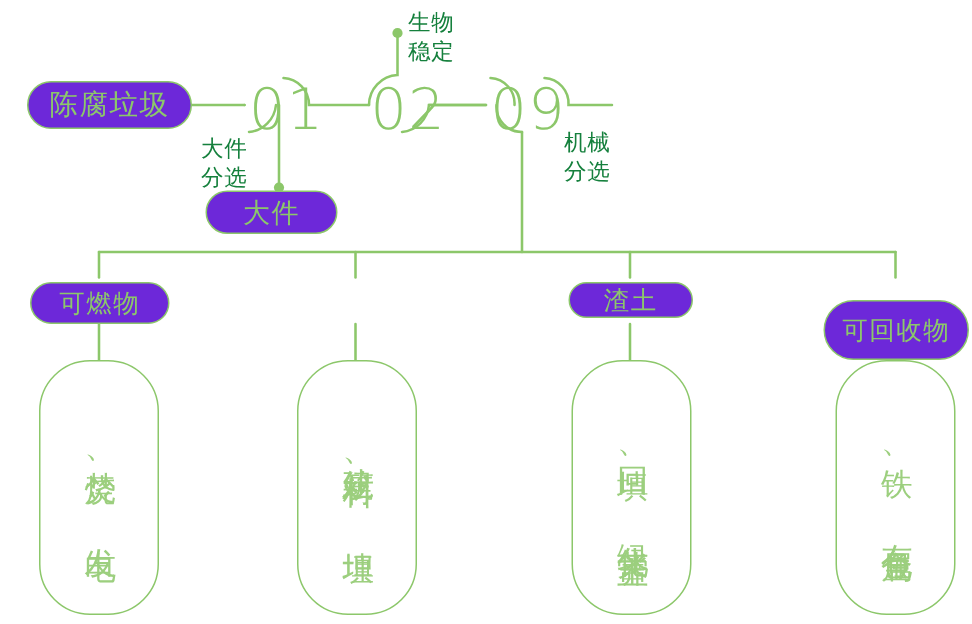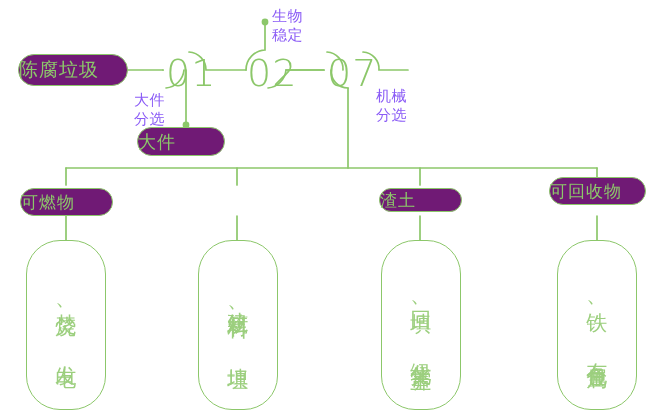--- a/index.html
+++ b/index.html
@@ -15,24 +15,25 @@
 
   
   #connectors{position:absolute;left:0;top:0;width:648px;height:416px;}
 
   
   .pill{
     position:absolute;
     box-sizing:border-box;
     border:1.6px solid #8cc76a;
     border-radius:999px;
-    background:#701a75;
+    background:#6d28d9;
     color:#8cc76a;
     display:flex;
     align-items:center;
+    justify-content:center;
     letter-spacing:1px;
     white-space:nowrap;
   }
   .pill.big{font-size:19px;}
   .pill.mid{font-size:18px;}
   .pill.small{font-size:17px;}
 
   
   .vbox{
     position:absolute;
@@ -61,21 +62,21 @@
     font-size:38px;
     font-family:"DejaVu Sans","Liberation Sans",sans-serif;
     font-weight:300;
     letter-spacing:1px;
     line-height:1;
   }
 
   
   .anno{
     position:absolute;
-    color:#8b5cf6;
+    color:#15803d;
     font-size:15px;
     line-height:1.28;
     letter-spacing:0.5px;
     white-space:pre-line;
   }
 </style>
 </head>
 <body>
 
 <div id="diagram-root">
@@ -127,21 +128,21 @@
     <span>陈腐垃圾</span>
   </div>
 
   <div class="stagenum" style="left:166px;top:54px;">
     <span>01</span>
   </div>
   <div class="stagenum" style="left:247px;top:54px;">
     <span>02</span>
   </div>
   <div class="stagenum" style="left:327px;top:54px;">
-    <span>07</span>
+    <span>09</span>
   </div>
 
   <div class="anno" style="left:134px;top:90px;width:52px;text-align:left;">大件
 分选</div>
 
   <div class="anno" style="left:272px;top:6px;width:52px;text-align:left;">生物
 稳定</div>
 
   <div class="anno" style="left:355px;top:86px;width:52px;text-align:right;">机械
 分选</div>
@@ -149,21 +150,21 @@
   <div class="pill mid" style="left:137px;top:127px;width:88px;height:29px;">
     <span>大件</span>
   </div>
 
   <div class="pill small" style="left:20px;top:188px;width:93px;height:28px;">
     <span>可燃物</span>
   </div>
   <div class="pill small" style="left:379px;top:188px;width:83px;height:24px;">
     <span>渣土</span>
   </div>
-  <div class="pill small" style="left:549px;top:177px;width:97px;height:28px;">
+  <div class="pill small" style="left:549px;top:200px;width:97px;height:40px;">
     <span>可回收物</span>
   </div>
 
   <div class="vbox" style="left:26px;top:240px;width:80px;height:170px;">
     <span>焚烧、 发电</span>
   </div>
   <div class="vbox" style="left:198px;top:240px;width:80px;height:170px;">
     <span>建筑材料、 填埋</span>
   </div>
   <div class="vbox" style="left:381px;top:240px;width:80px;height:170px;">

